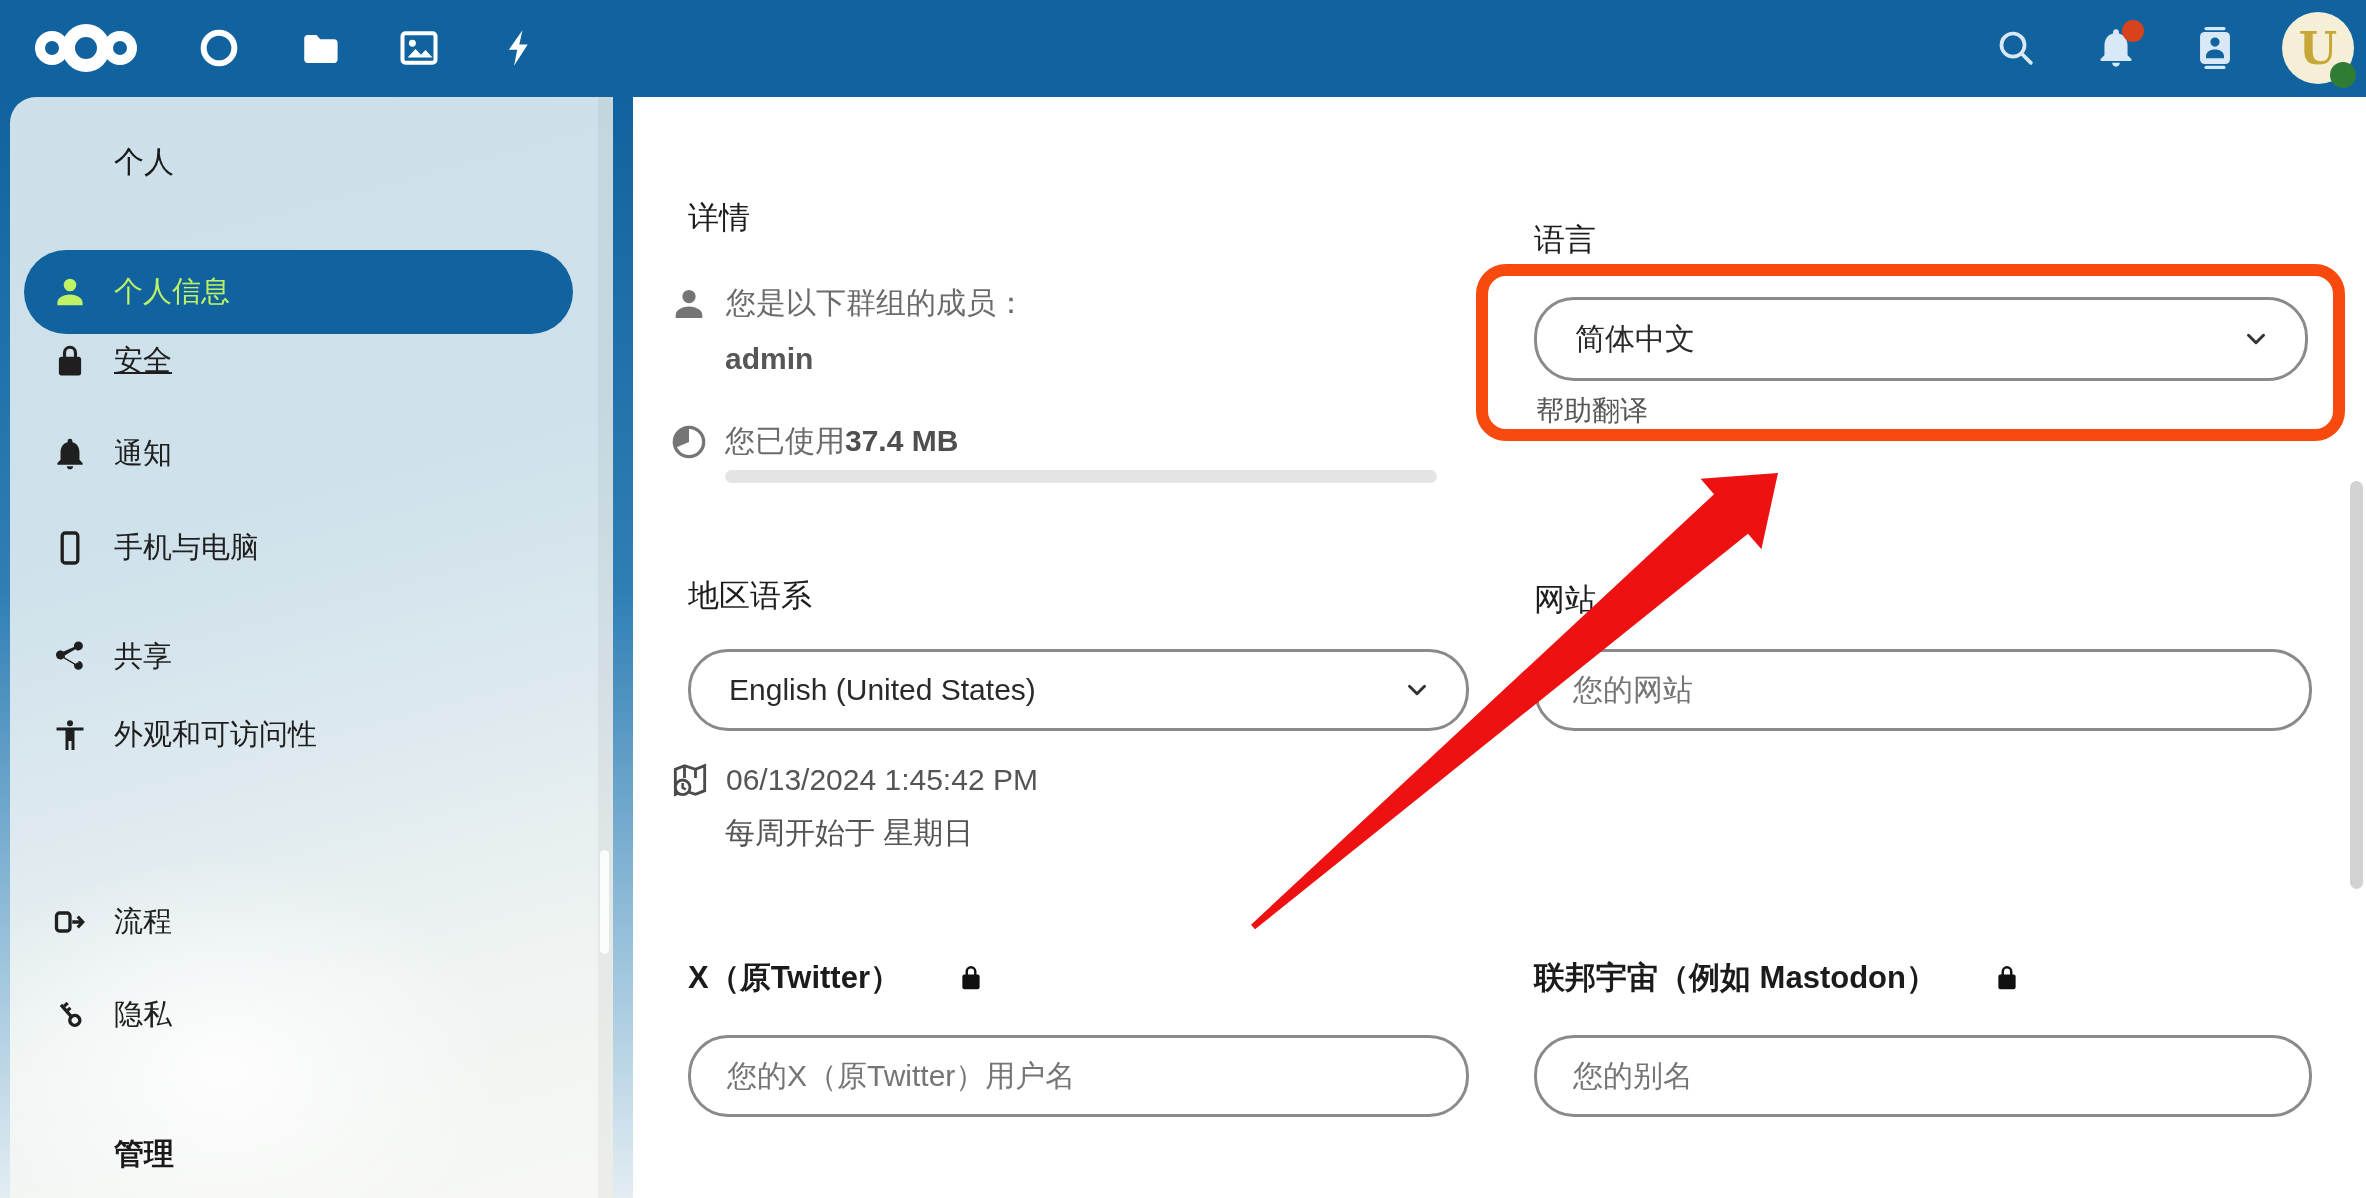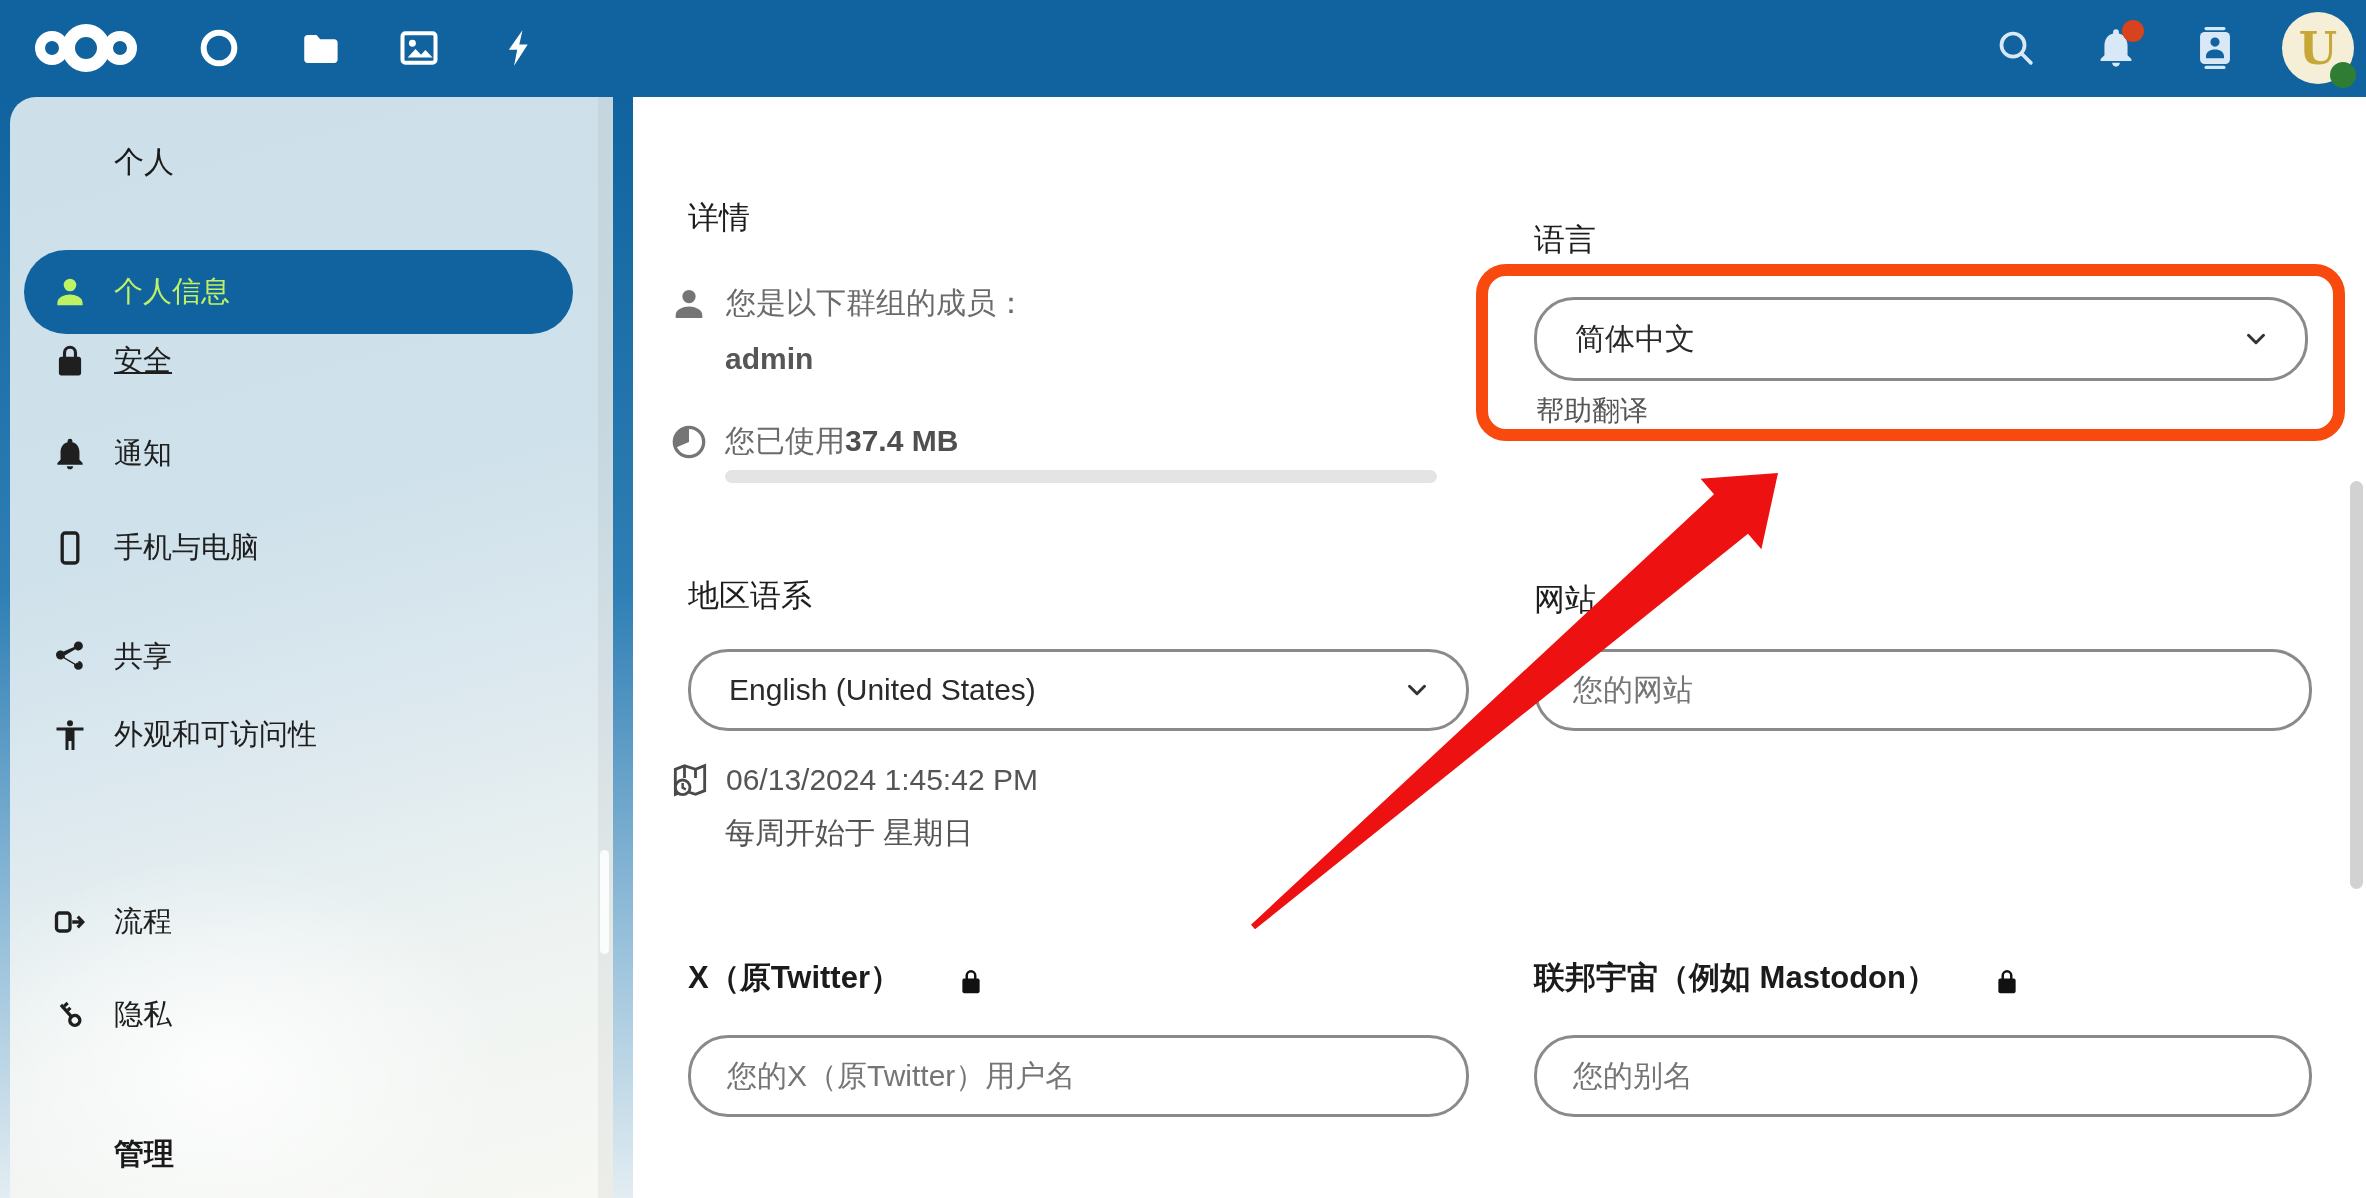--- a/index.html
+++ b/index.html
@@ -49,21 +49,21 @@
   .icn-gray { width:40px; height:40px; color:#757575; }
   .icn-gray svg { width:100%; height:100%; display:block; }
   .progress { position:absolute; left:92px; top:373px; width:712px; height:13px; border-radius:7px; background:#e4e4e4; }
   .selectbox { position:absolute; height:82px; border:3px solid #8a8a8a; border-radius:40px; background:#fff;
                display:flex; align-items:center; justify-content:space-between; padding:0 34px 0 38px;
                font-size:30px; color:#2a2a2a; cursor:pointer; z-index:6; }
   .selectbox .chev { width:30px; height:30px; }
   .textinput { position:absolute; height:82px; border:3px solid #8a8a8a; border-radius:40px; background:#fff;
                font-size:30px; color:#0c4a6e; padding:0 36px; font-family:Liberation Sans, sans-serif; z-index:6; }
   .textinput::placeholder { color:#757575; opacity:1; }
-  .field-label { position:absolute; display:flex; align-items:flex-end; font-size:31px; font-weight:700; color:#1b1b1b; }
+  .field-label { position:absolute; display:flex; align-items:center; font-size:31px; font-weight:700; color:#1b1b1b; }
   .scope-lock { width:28px; height:34px; color:#111; margin-left:56px; cursor:pointer; }
   .scope-lock svg { width:100%; height:100%; display:block; }
   .help-link { position:absolute; font-size:28px; color:#565656; z-index:15; cursor:pointer; }
 
   .highlight-box { position:absolute; left:843px; top:167px; width:869px; height:177px;
                    border:12px solid #f84a0e; border-radius:30px; z-index:12; pointer-events:none; }
 
   .arrow-svg { position:absolute; left:0; top:0; width:2366px; height:1198px; z-index:40; pointer-events:none; }
 
   .main-scroll { position:absolute; left:2350px; top:481px; width:13px; height:408px; border-radius:7px; background:#d2d2d2; z-index:45; cursor:pointer; }

